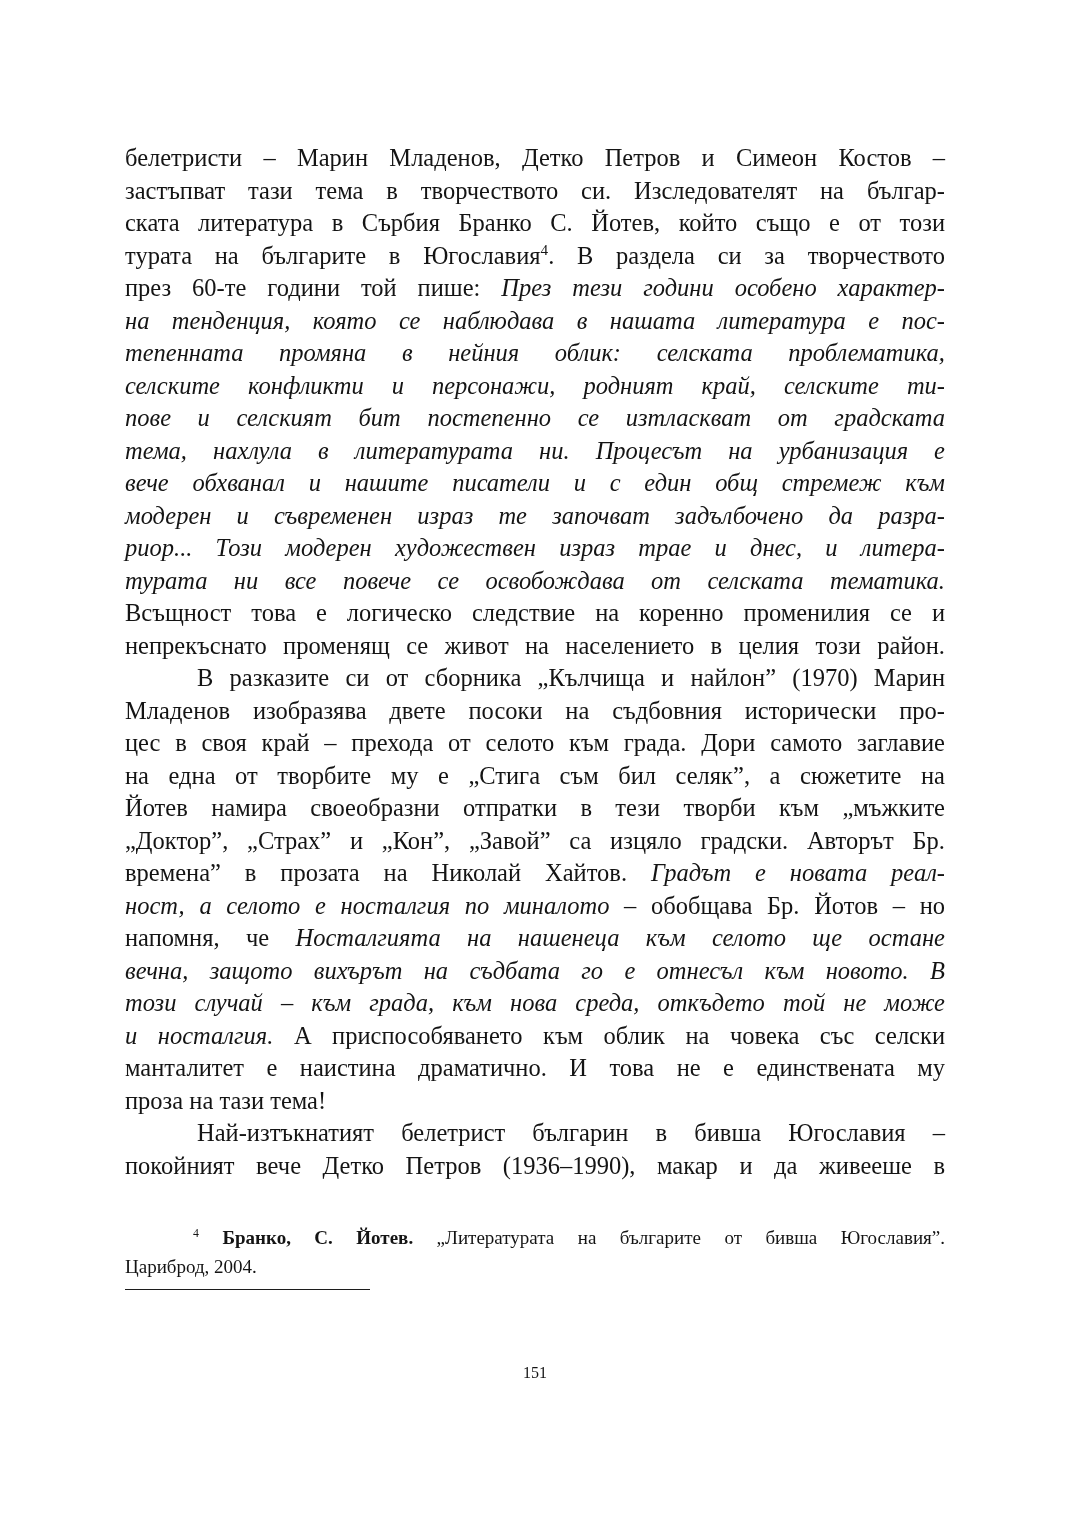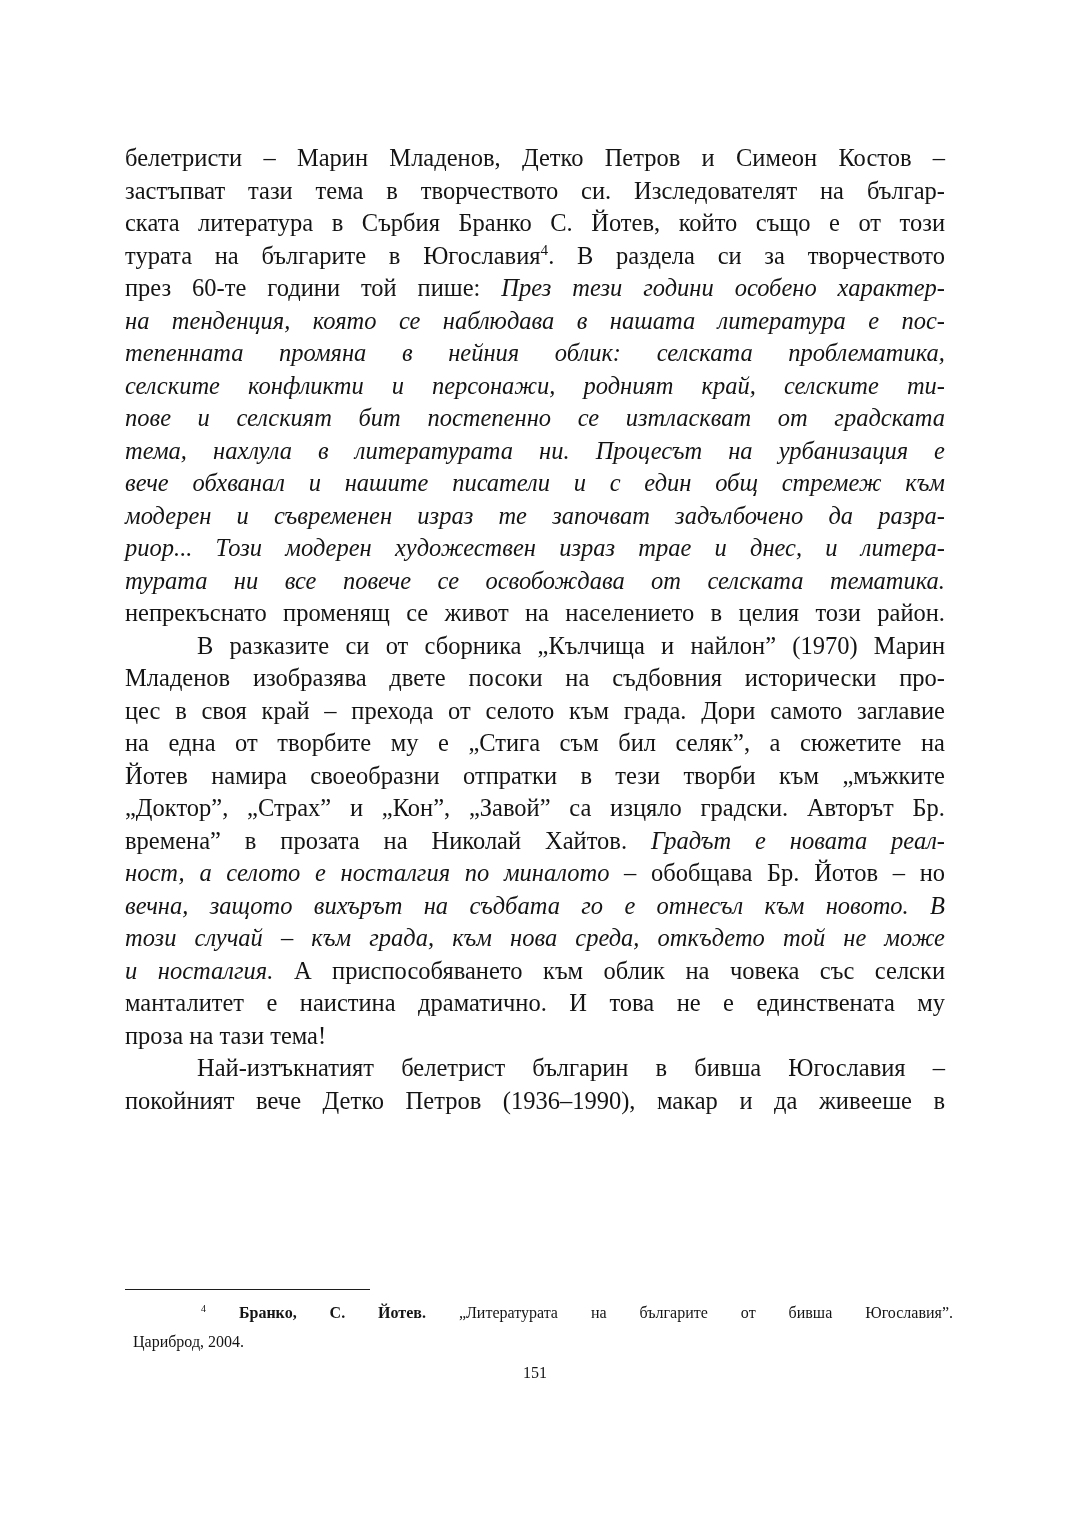--- a/index.html
+++ b/index.html
@@ -20,22 +20,22 @@
   .line.last { text-align-last:auto; }
   .line.indent { text-indent:72px; }
   .it { font-style:italic; }
   .bd { font-weight:bold; }
   sup { font-size:0.62em; vertical-align:super; line-height:0; }
   .fn-rule {
     position:absolute; left:125px; top:1289px; width:245px;
     border-top:1.6px solid #1c1c1c;
   }
   .footnote-text {
-    position:absolute; left:125px; top:1298px; width:820px;
-    font-size:16px; line-height:29px;margin-left:8px;
+    position:absolute; left:125px; top:1223px; width:820px;
+    font-size:19px; line-height:29px;
   }
   .footnote-text .line.indent { text-indent:68px; }
   .pageno {
     position:absolute; left:125px; top:1364px; width:820px;
     text-align:center; font-size:16px;
   }
 </style>
 </head>
 <body>
 
@@ -48,29 +48,31 @@
       <div class="line"><span>през 60-те години той пише: </span><span class="it">През тези години особено характер-</span></div>
       <div class="line"><span class="it">на тенденция, която се наблюдава в нашата литература е пос-</span></div>
       <div class="line"><span class="it">тепенната промяна в нейния облик: селската проблематика,</span></div>
       <div class="line"><span class="it">селските конфликти и персонажи, родният край, селските ти-</span></div>
       <div class="line"><span class="it">пове и селският бит постепенно се изтласкват от градската</span></div>
       <div class="line"><span class="it">тема, нахлула в литературата ни. Процесът на урбанизация е</span></div>
       <div class="line"><span class="it">вече обхванал и нашите писатели и с един общ стремеж към</span></div>
       <div class="line"><span class="it">модерен и съвременен израз те започват задълбочено да разра-</span></div>
       <div class="line"><span class="it">риор... Този модерен художествен израз трае и днес, и литера-</span></div>
       <div class="line"><span class="it">турата ни все повече се освобождава от селската тематика.</span></div>
+      <div class="line"><span>Всъщност това е логическо следствие на коренно променилия се и</span></div>
       <div class="line"><span>непрекъснато променящ се живот на населението в целия този район.</span></div>
       <div class="line indent"><span>В разказите си от сборника „Кълчища и найлон” (1970) Марин</span></div>
       <div class="line"><span>Младенов изобразява двете посоки на съдбовния исторически про-</span></div>
       <div class="line"><span>цес в своя край – прехода от селото към града. Дори самото заглавие</span></div>
       <div class="line"><span>на една от творбите му е „Стига съм бил селяк”, а сюжетите на</span></div>
       <div class="line"><span>Йотев намира своеобразни отпратки в тези творби към „мъжките</span></div>
       <div class="line"><span>„Доктор”, „Страх” и „Кон”, „Завой” са изцяло градски. Авторът Бр.</span></div>
       <div class="line"><span>времена” в прозата на Николай Хайтов. </span><span class="it">Градът е новата реал-</span></div>
       <div class="line"><span class="it">ност, а селото е носталгия по миналото</span><span> – обобщава Бр. Йотов – но</span></div>
+      <div class="line"><span>напомня, че </span><span class="it">Носталгията на нашенеца към селото ще остане</span></div>
       <div class="line"><span class="it">вечна, защото вихърът на съдбата го е отнесъл към новото. В</span></div>
       <div class="line"><span class="it">този случай – към града, към нова среда, откъдето той не може</span></div>
       <div class="line"><span class="it">и носталгия.</span><span> А приспособяването към облик на човека със селски</span></div>
       <div class="line"><span>манталитет е наистина драматично. И това не е единствената му</span></div>
       <div class="line last"><span>проза на тази тема!</span></div>
       <div class="line indent"><span>Най-изтъкнатият белетрист българин в бивша Югославия –</span></div>
       <div class="line"><span>покойният вече Детко Петров (1936–1990), макар и да живееше в</span></div>
     </div>
   <div class="fn-rule"></div>
   <div class="footnote-text">

